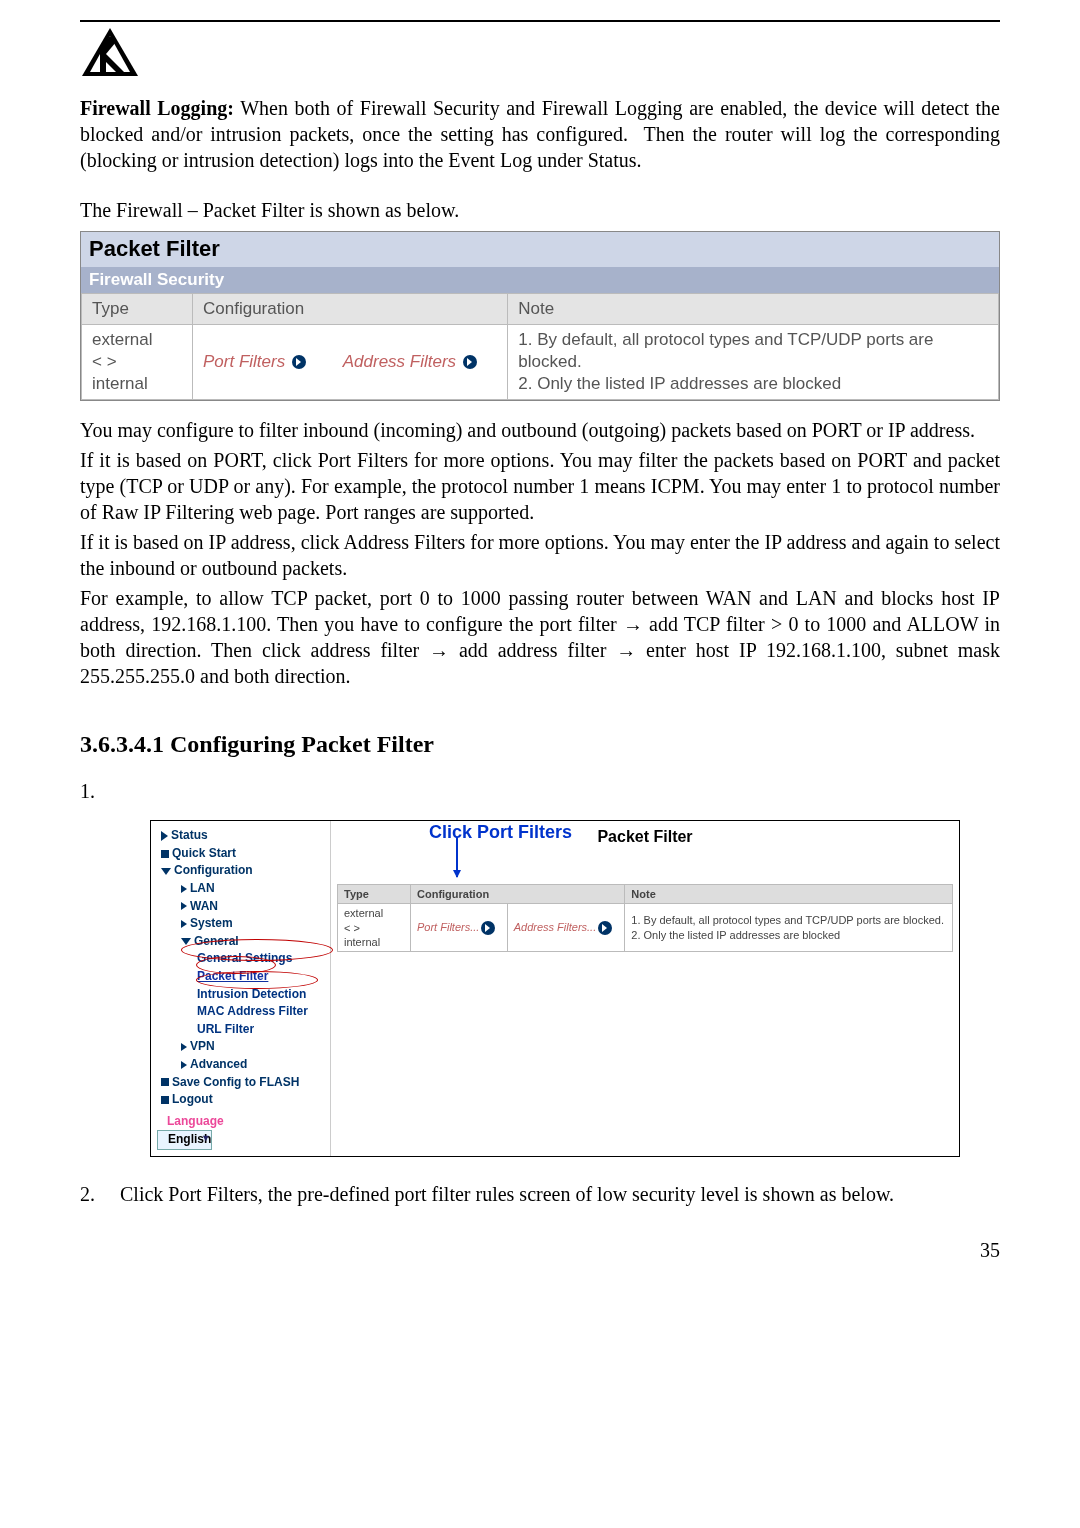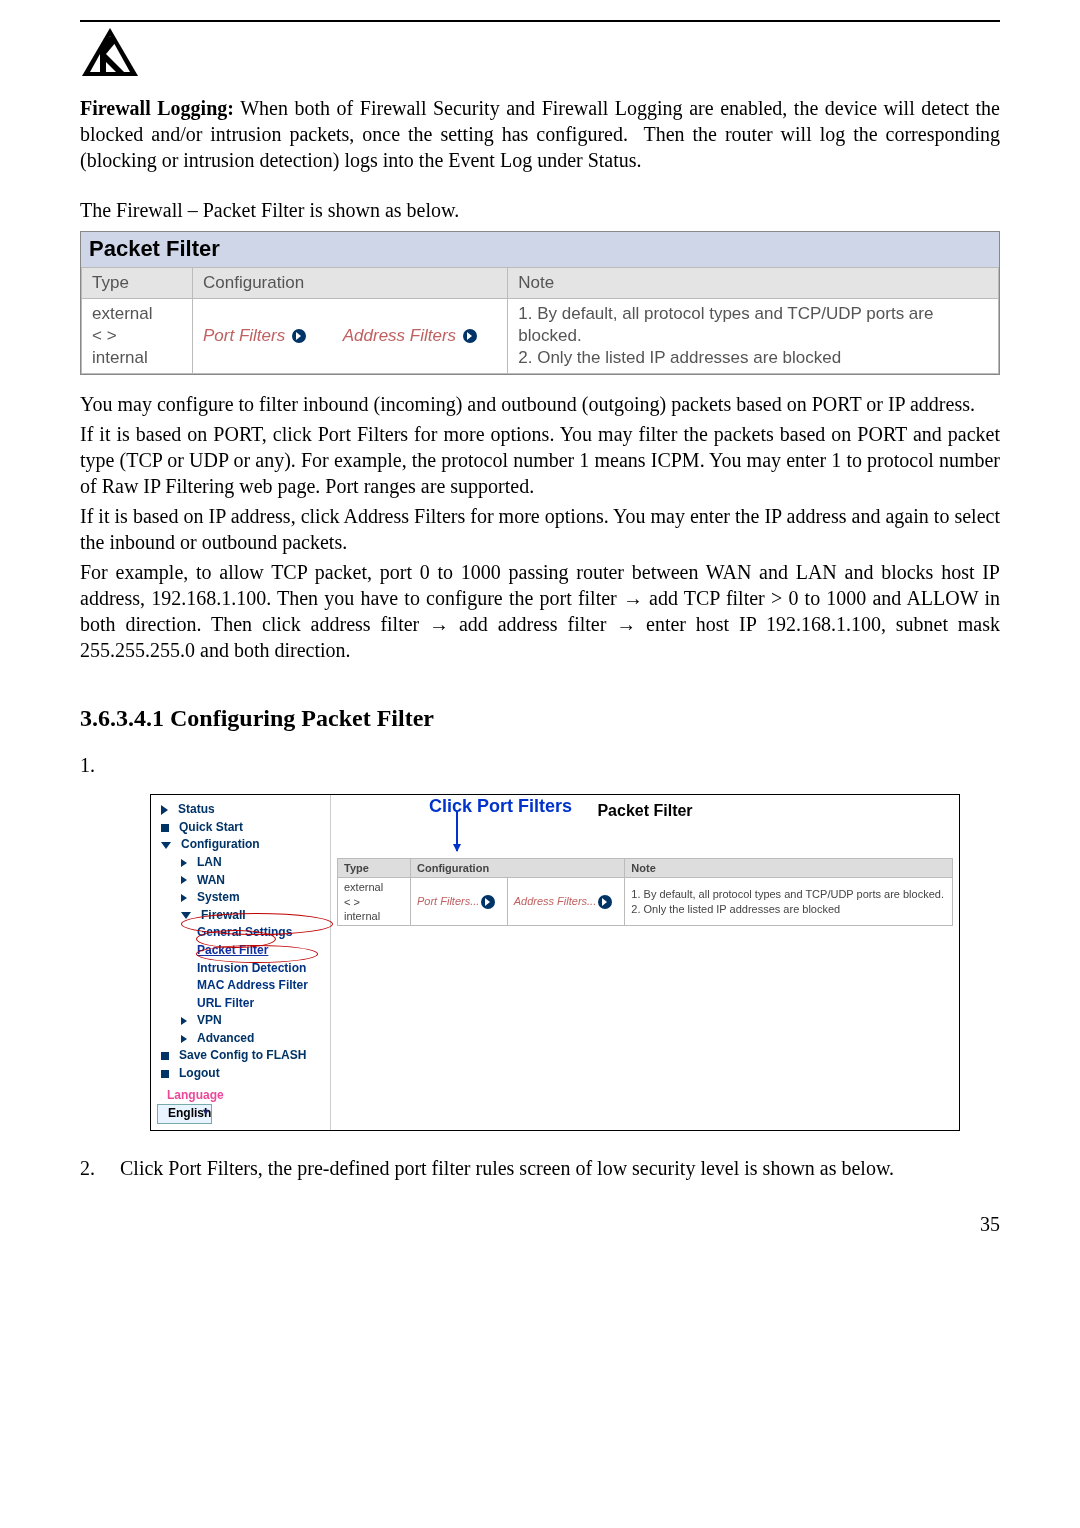--- a/index.html
+++ b/index.html
@@ -182,21 +182,21 @@
     position:relative;
   }
   .lang-box::after{
     content:"▾"; position:absolute; right:3px; top:0; color:#226; font-size:10px;
   }
   .pagenum{
     text-align:right;
     font-size:20px;
     margin-top:30px;
   }
-  .bullet-row{ display:flex; align-items:center; gap:10px; }
+  .bullet-row{ display:flex; align-items:center; gap:3px; }
   .tri{ width:0;height:0;border-left:7px solid #003366;border-top:5px solid transparent;border-bottom:5px solid transparent;display:inline-block;}
   .tri-open{ width:0;height:0;border-top:7px solid #003366;border-left:5px solid transparent;border-right:5px solid transparent;display:inline-block;}
   .sq{ width:8px;height:8px;background:#003366;display:inline-block;}
   .tri-small{width:0;height:0;border-left:6px solid #003366;border-top:4px solid transparent;border-bottom:4px solid transparent;display:inline-block;}
 </style>
 </head>
 <body>
 
 <div class="top-line"></div>
 <div class="header">
@@ -212,20 +212,21 @@
 </div>
 
 <p>
   <b>Firewall Logging:</b> When both of Firewall Security and Firewall Logging are enabled, the device will detect the blocked and/or intrusion packets, once the setting has configured.&nbsp; Then the router will log the corresponding (blocking or intrusion detection) logs into the Event Log under Status.
 </p>
 <div class="para-gap"></div>
 <p>The Firewall – Packet Filter is shown as below.</p>
 
 <div class="pf-box">
   <div class="pf-title">Packet Filter</div>
+  <div class="pf-sub">Firewall Security</div>
   <table class="pf-table">
     <tbody>
         <tr>
       <th style="width:90px;">Type</th>
       <th style="width:300px;" colspan="2">Configuration</th>
       <th>Note</th>
     </tr>
     <tr>
       <td style="white-space:pre-line;">external
 &lt; &gt;
@@ -280,21 +281,21 @@
     <div class="bullet-row lvl2">
         <span class="tri-small"></span>
         <span>WAN</span>
       </div>
     <div class="bullet-row lvl2">
         <span class="tri-small"></span>
         <span>System</span>
       </div>
     <div class="bullet-row lvl2">
         <span class="tri-open"></span>
-        <span>Firewall</span>
+        <span>General</span>
       </div>
     <div class="lvl3">General Settings</div>
     <div class="lvl3 sel">Packet Filter</div>
     <div class="lvl3">Intrusion Detection</div>
     <div class="lvl3">MAC Address Filter</div>
     <div class="lvl3">URL Filter</div>
     <div class="bullet-row lvl2">
         <span class="tri-small"></span>
         <span>VPN</span>
       </div>

